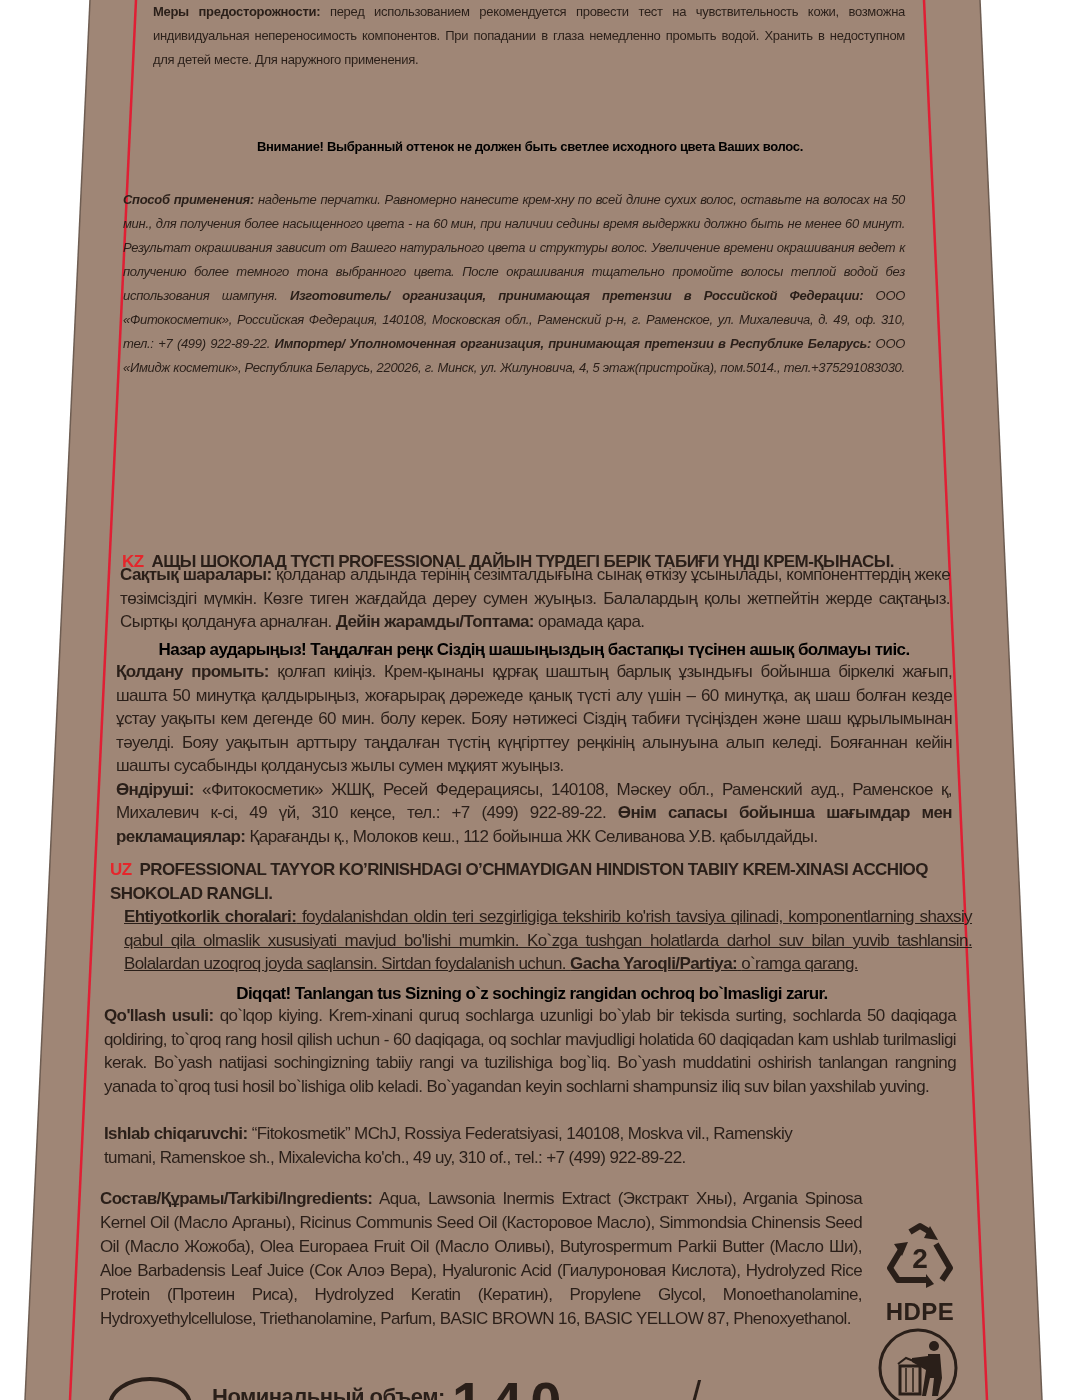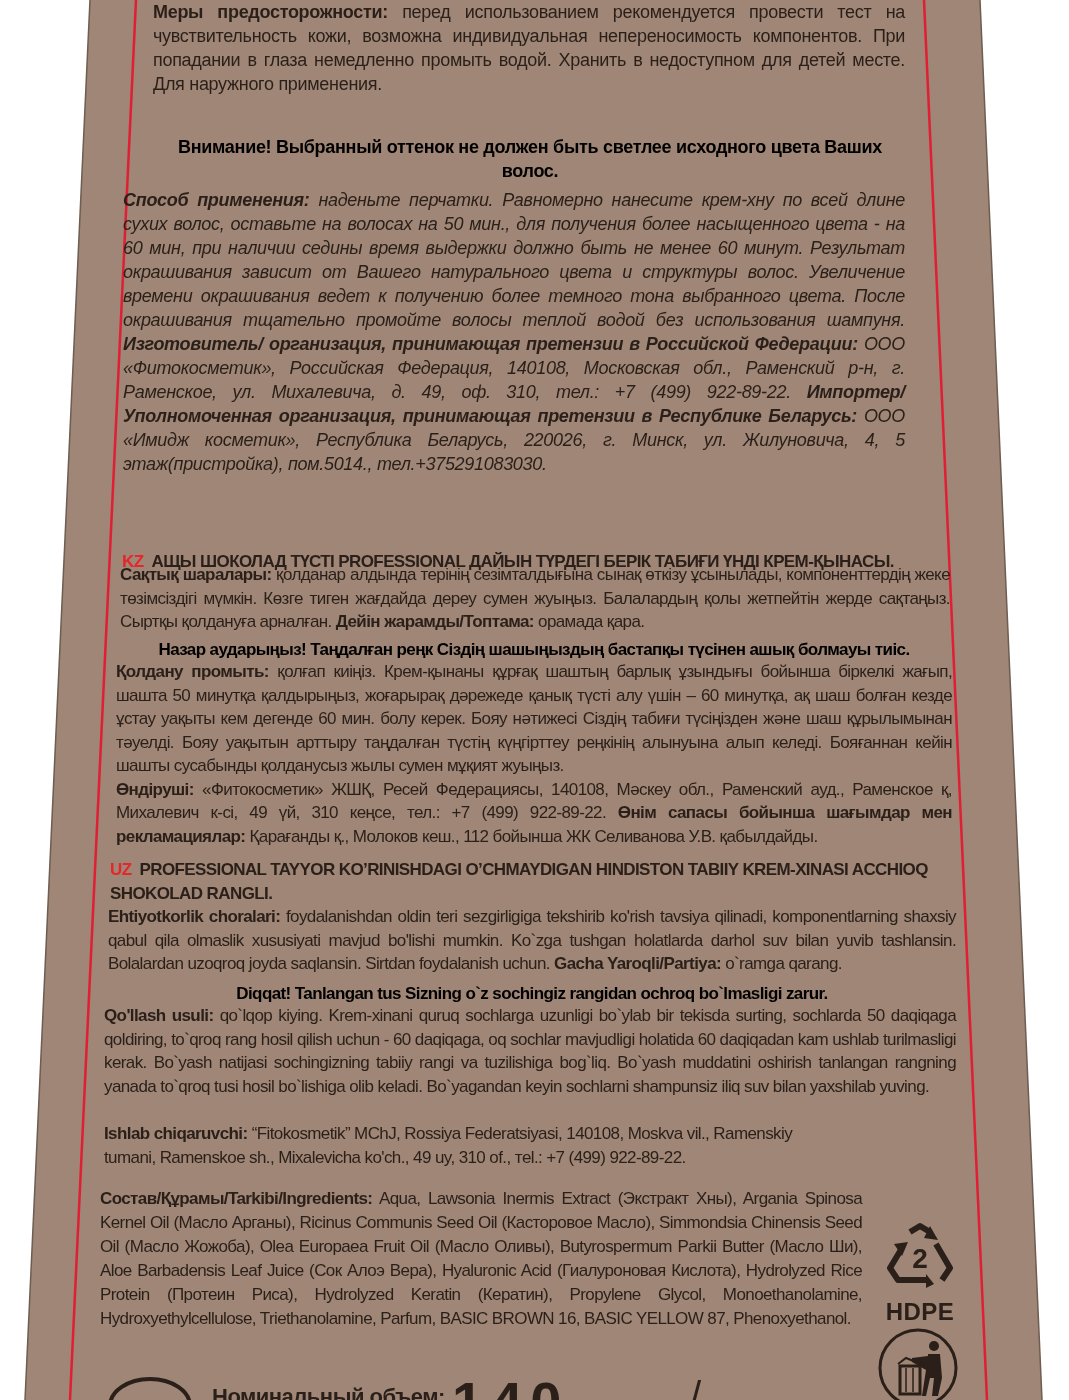--- a/index.html
+++ b/index.html
@@ -15,21 +15,21 @@
   }
   .tube-edge {
     position:absolute; left:0; top:0; width:1069px; height:1400px; pointer-events:none;
   }
   .content {
     position:absolute; left:0; top:0; width:1069px; height:1400px;
     color:#2a1f19;
     font-family:"Liberation Sans", sans-serif;
     font-stretch:condensed;
   }
-  .blk { position:absolute; font-size:18px; line-height:24px; text-align:justify; letter-spacing:-0.3px; }
+  .blk { position:absolute; font-size:13px; line-height:24px; text-align:justify; letter-spacing:-0.3px; }
   .blk b, .lbl { font-weight:bold; }
   .red { color:#000000; font-weight:bold; text-align:center; }
   .small { font-size:17px; line-height:23.5px; letter-spacing:-0.6px; }
   .code { color:#e5262b; font-weight:bold; margin-right:8px; }
   .hdr { font-weight:bold; }
   .icons { position:absolute; }
 </style>
 </head>
 <body>
 
@@ -73,21 +73,21 @@
     <span>қолғап киіңіз. Крем-қынаны құрғақ шаштың барлық ұзындығы бойынша біркелкі жағып, шашта 50 минутқа қалдырыңыз, жоғарырақ дәрежеде қанық түсті алу үшін – 60 минутқа, ақ шаш болған кезде ұстау уақыты кем дегенде 60 мин. болу керек. Бояу нәтижесі Сіздің табиғи түсіңізден және шаш құрылымынан тәуелді. Бояу уақытын арттыру таңдалған түстің күңгірттеу реңкінің алынуына алып келеді. Бояғаннан кейін шашты сусабынды қолданусыз жылы сумен мұқият жуыңыз.</span><br>
     <span class="lbl">Өндіруші:</span>
     <span>«Фитокосметик» ЖШҚ, Ресей Федерациясы, 140108, Мәскеу обл., Раменский ауд., Раменское қ, Михалевич к-сі, 49 үй, 310 кеңсе, тел.: +7 (499) 922-89-22.</span>
     <span class="lbl">Өнім сапасы бойынша шағымдар мен рекламациялар:</span>
     <span>Қарағанды қ., Молоков кеш., 112 бойынша ЖК Селиванова У.В. қабылдайды.</span>
   </div>
 
   <div class="blk small" style="left:110px; top:858px; width:840px; text-align:left;">
     <span class="code">UZ</span><span class="hdr">PROFESSIONAL  TAYYOR KO’RINISHDAGI O’CHMAYDIGAN HINDISTON TABIIY KREM-XINASI ACCHIOQ SHOKOLAD RANGLI.</span>
   </div>
-  <div class="blk small" style="left:108px; top:905px; width:848px;">
+  <div class="blk small" style="left:124px; top:905px; width:848px;text-decoration:underline;">
     <span class="lbl">Ehtiyotkorlik choralari:</span>
     <span>foydalanishdan oldin teri sezgirligiga tekshirib ko'rish tavsiya qilinadi, komponentlarning shaxsiy qabul qila olmaslik xususiyati mavjud bo'lishi mumkin. Ko`zga tushgan holatlarda darhol suv bilan yuvib tashlansin. Bolalardan uzoqroq joyda saqlansin. Sirtdan foydalanish uchun.</span>
     <span class="lbl">Gacha Yaroqli/Partiya:</span>
     <span>o`ramga qarang.</span>
   </div>
   <div class="blk small red" style="left:108px; top:982px; width:848px;">Diqqat! Tanlangan tus Sizning o`z sochingiz rangidan ochroq bo`lmasligi zarur.</div>
   <div class="blk small" style="left:104px; top:1004px; width:852px;">
     <span class="lbl">Qo'llash usuli:</span>
     <span>qo`lqop kiying. Krem-xinani quruq sochlarga uzunligi bo`ylab bir tekisda surting, sochlarda 50 daqiqaga qoldiring, to`qroq rang hosil qilish uchun - 60 daqiqaga, oq sochlar mavjudligi holatida 60 daqiqadan kam ushlab turilmasligi kerak. Bo`yash natijasi sochingizning tabiiy rangi va tuzilishiga bog`liq. Bo`yash muddatini oshirish tanlangan rangning yanada to`qroq tusi hosil bo`lishiga olib keladi. Bo`yagandan keyin sochlarni shampunsiz iliq suv bilan yaxshilab yuving.</span>
   </div>

